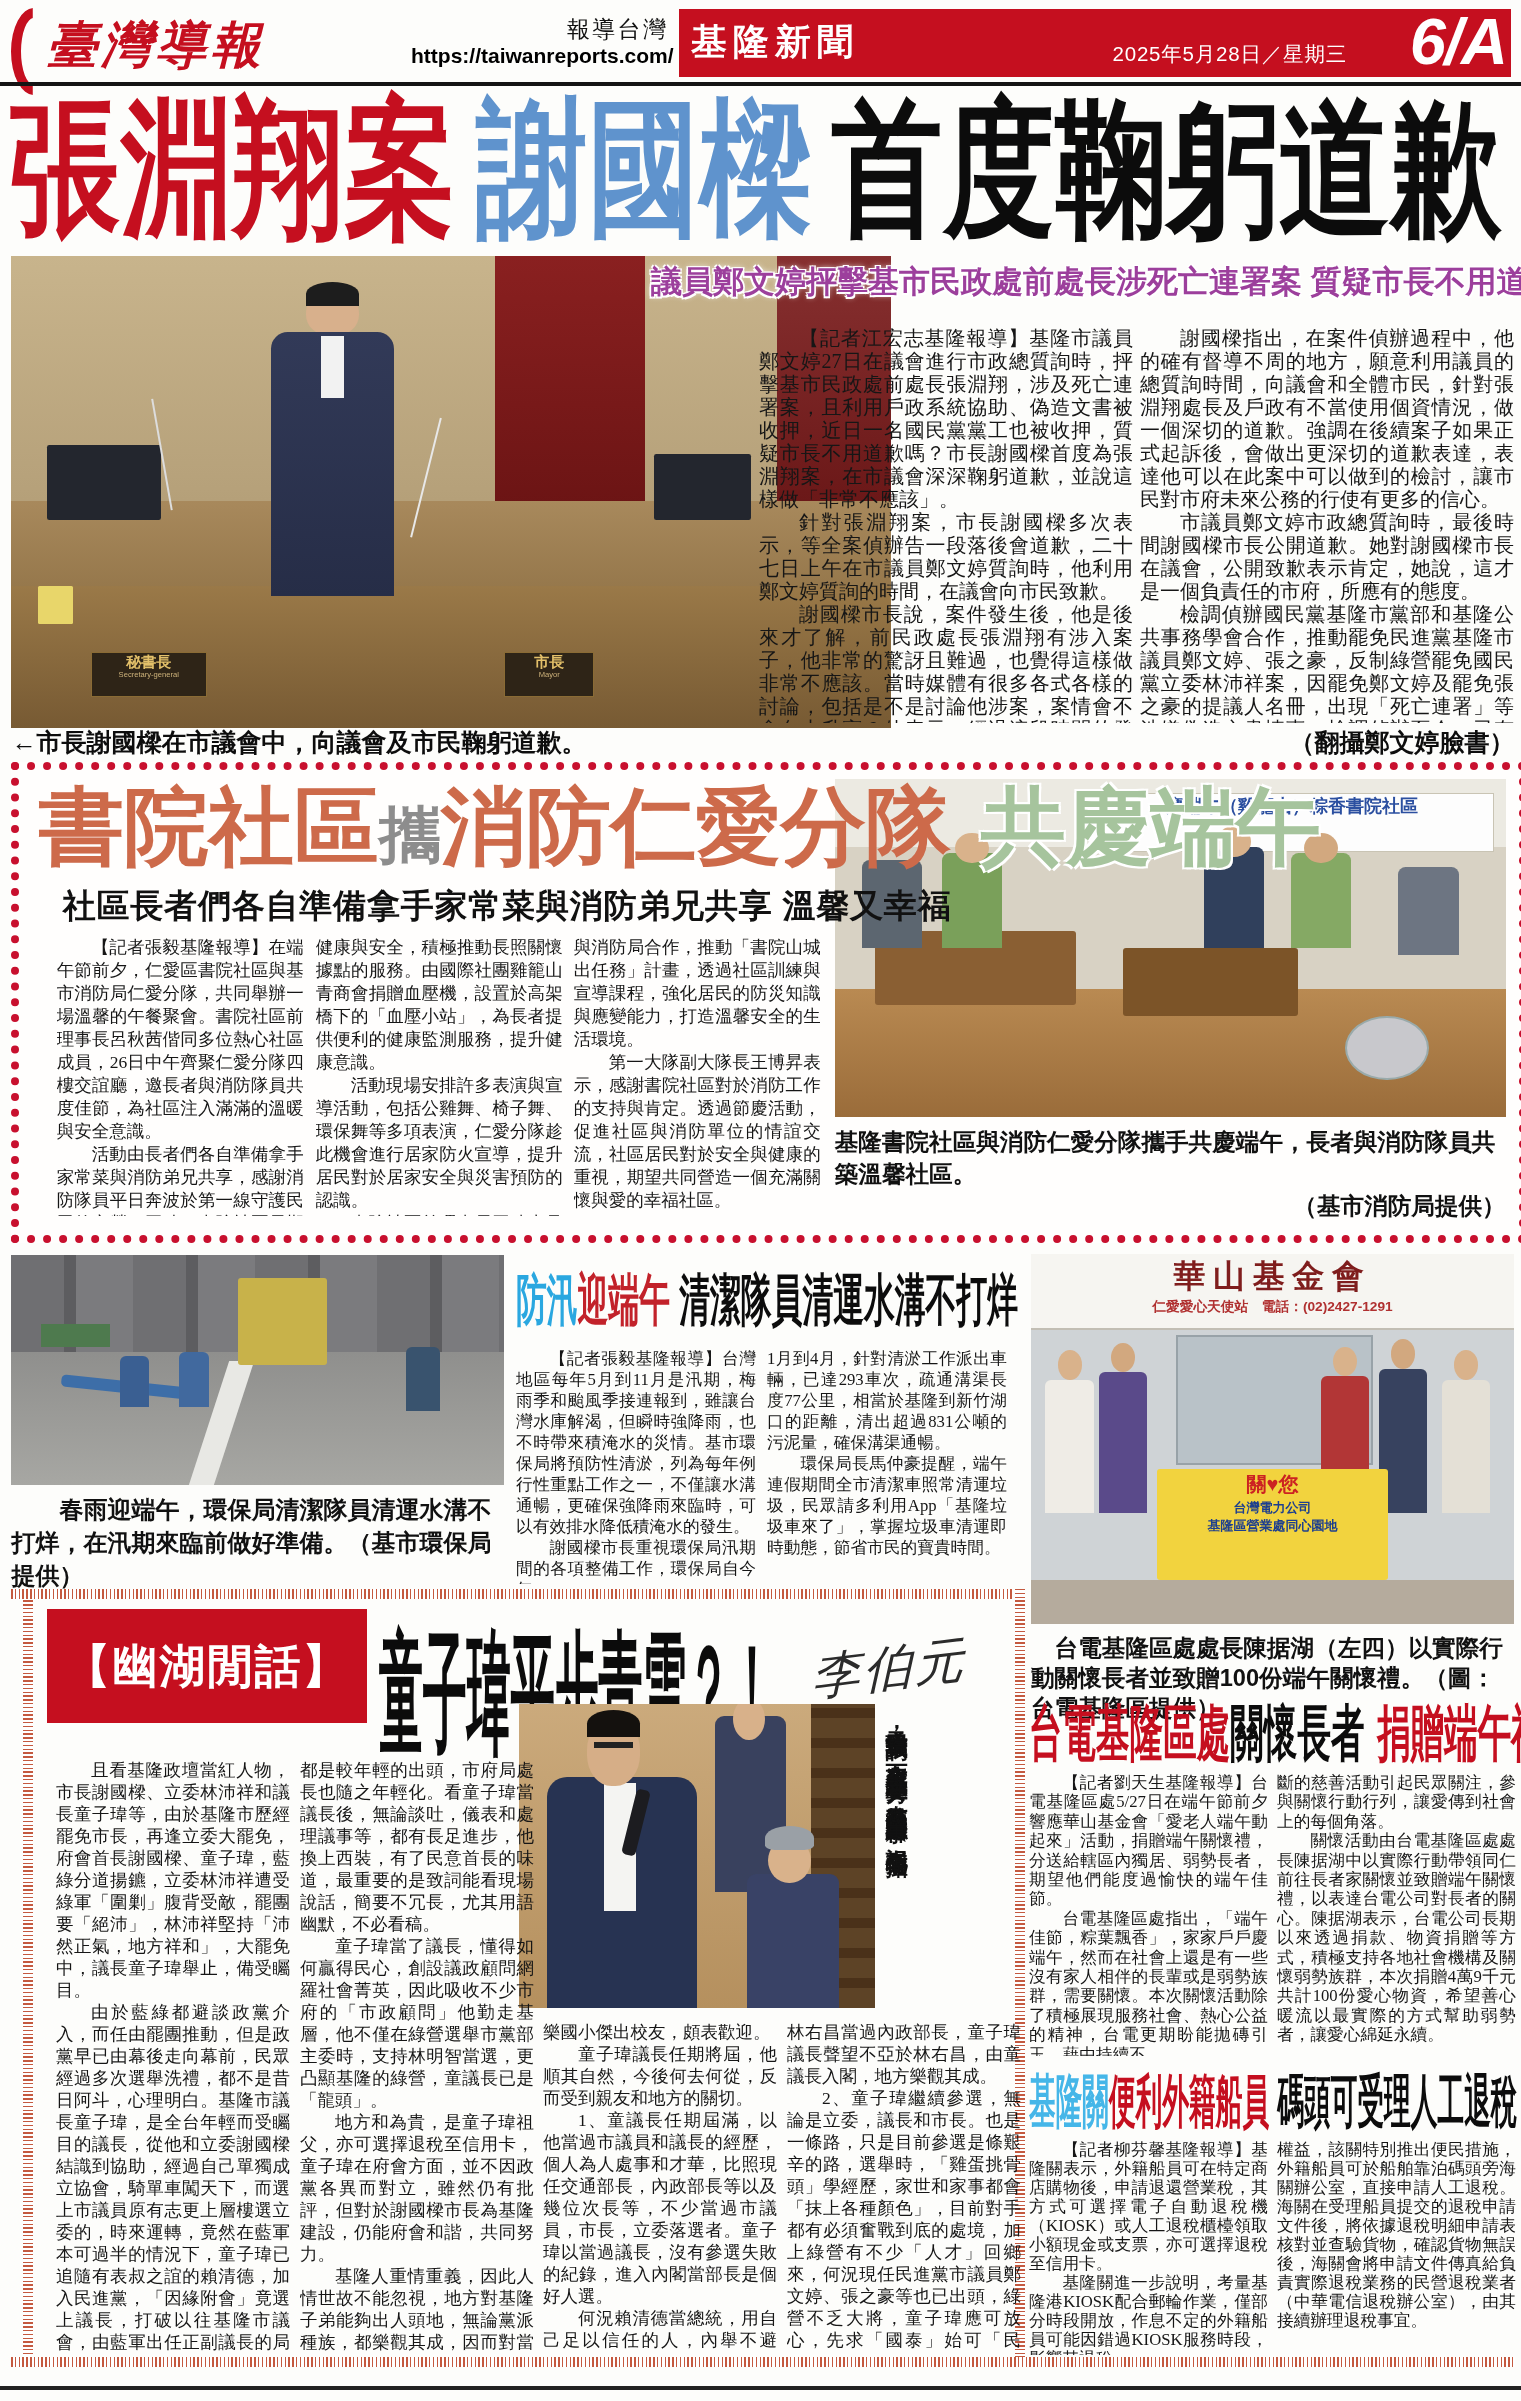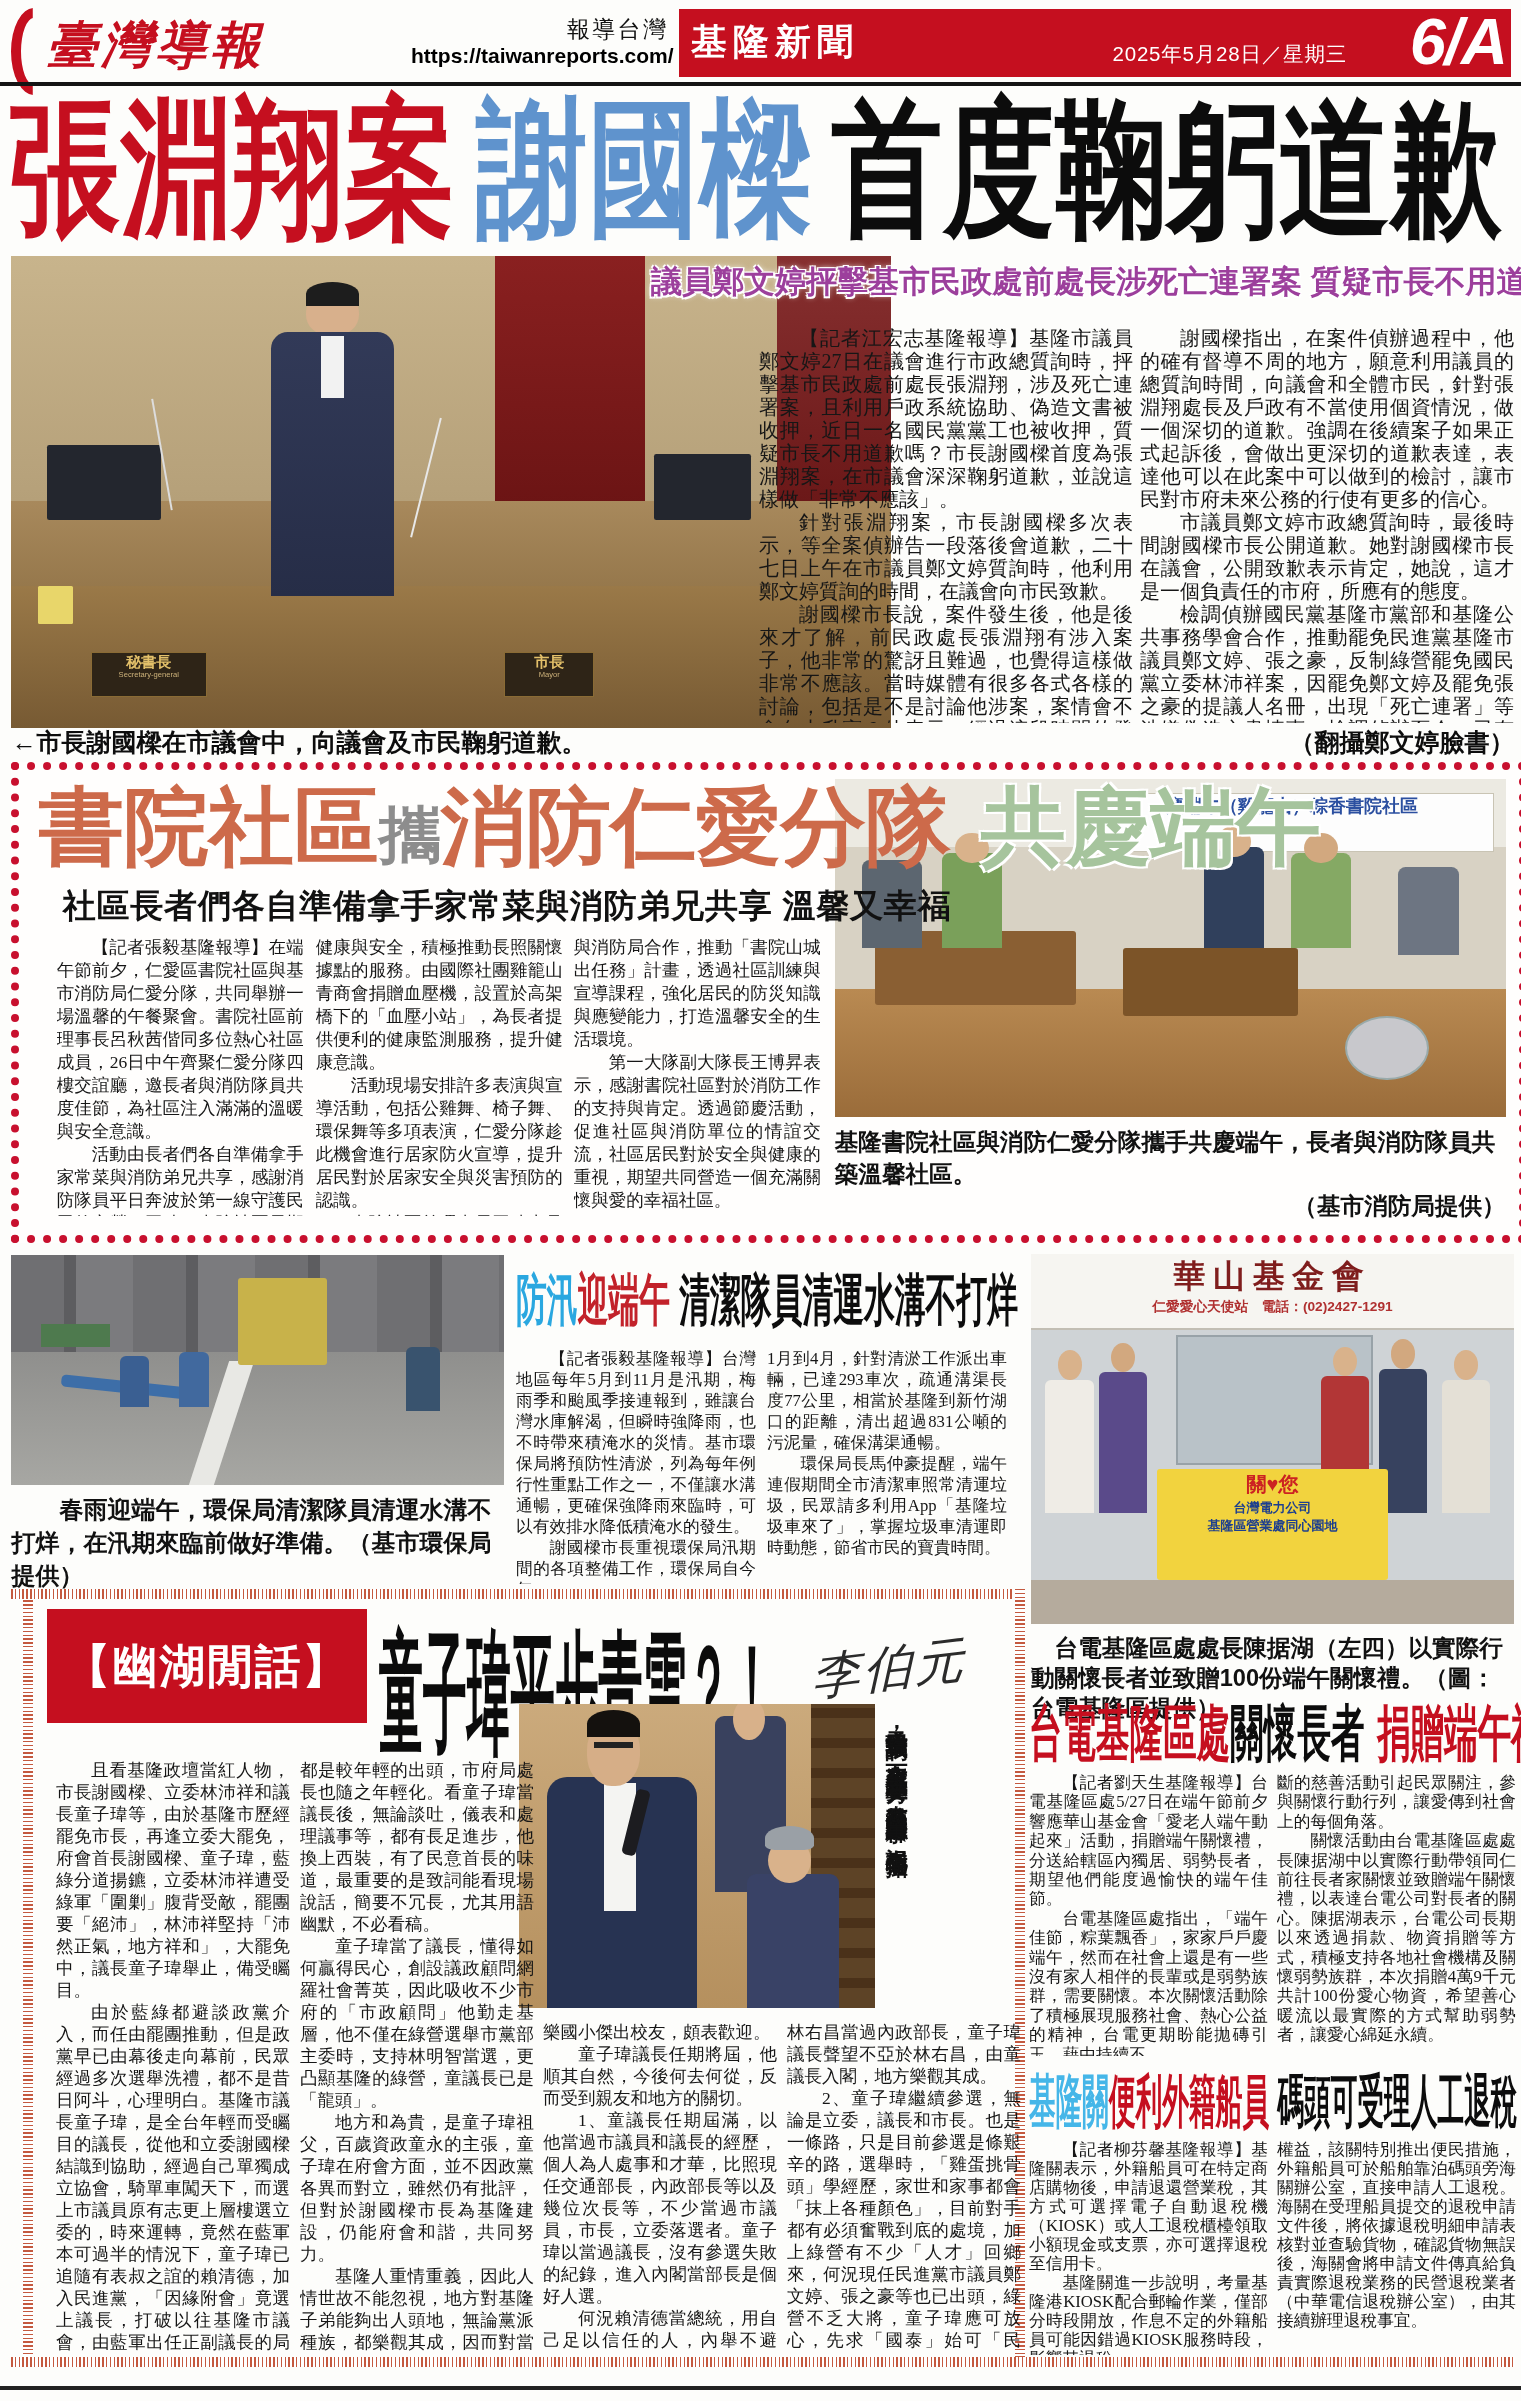--- a/index.html
+++ b/index.html
@@ -248,21 +248,21 @@
   </div>
   <div class="abs yuhu-vcaption">童子瑋議長致詞，百歲資政祖父童永主委在旁，右後是慶安宮張如松總幹事。（記者李伯元攝）</div>
 
   <div class="bodycol yuhu-col" style="left:44px;top:1759px;height:594px;">
       <p>且看基隆政壇當紅人物，市長謝國樑、立委林沛祥和議長童子瑋等，由於基隆市歷經罷免市長，再逢立委大罷免，府會首長謝國樑、童子瑋，藍綠分道揚鑣，立委林沛祥遭受綠軍「圍剿」腹背受敵，罷團要「絕沛」，林沛祥堅持「沛然正氣，地方祥和」，大罷免中，議長童子瑋舉止，備受矚目。</p>
       <p>由於藍綠都避談政黨介入，而任由罷團推動，但是政黨早已由幕後走向幕前，民眾經過多次選舉洗禮，都不是昔日阿斗，心理明白。基隆市議長童子瑋，是全台年輕而受矚目的議長，從他和立委謝國樑結識到協助，經過自己單獨成立協會，騎單車闖天下，而選上市議員原有志更上層樓選立委的，時來運轉，竟然在藍軍本可過半的情況下，童子瑋已追隨有表叔之誼的賴清德，加入民進黨，「因緣附會」竟選上議長，打破以往基隆市議會，由藍軍出任正副議長的局面。</p>
     </div>
   <div class="bodycol yuhu-col" style="left:288px;top:1759px;height:594px;">
       <p class="cont">都是較年輕的出頭，市府局處長也隨之年輕化。看童子瑋當議長後，無論談吐，儀表和處理議事等，都有長足進步，他換上西裝，有了民意首長的味道，最重要的是致詞能看現場說話，簡要不冗長，尤其用語幽默，不必看稿。</p>
       <p>童子瑋當了議長，懂得如何贏得民心，創設議政顧問網羅社會菁英，因此吸收不少市府的「市政顧問」他勤走基層，他不僅在綠營選舉市黨部主委時，支持林明智當選，更凸顯基隆的綠營，童議長已是「龍頭」。</p>
-      <p>地方和為貴，是童子瑋祖父，百歲資政童永的主張，童子瑋在府會方面，並不因政黨各異而對立，雖然仍有批評，但對於謝國樑市長為基隆建設，仍能府會和諧，共同努力。</p>
+      <p>地方和為貴，是童子瑋祖父，亦可選擇退稅至信用卡，童子瑋在府會方面，並不因政黨各異而對立，雖然仍有批評，但對於謝國樑市長為基隆建設，仍能府會和諧，共同努力。</p>
       <p>基隆人重情重義，因此人情世故不能忽視，地方對基隆子弟能夠出人頭地，無論黨派種族，都樂觀其成，因而對當台中市長的盧秀燕，名聞海內外的書法家張炳煌等成為基隆安</p>
     </div>
   <div class="bodycol yuhu-col" style="left:531px;top:2021px;height:332px;">
       <p class="cont">樂國小傑出校友，頗表歡迎。</p>
       <p>童子瑋議長任期將屆，他順其自然，今後何去何從，反而受到親友和地方的關切。</p>
       <p>1、童議長任期屆滿，以他當過市議員和議長的經歷，個人為人處事和才華，比照現任交通部長，內政部長等以及幾位次長等，不少當過市議員，市長，立委落選者。童子瑋以當過議長，沒有參選失敗的紀錄，進入內閣當部長是個好人選。</p>
       <p>何況賴清德當總統，用自己足以信任的人，內舉不避親。啟用年輕有為的議長，總比聘用芬蘭大使的人選，恰當得多。基隆人</p>
     </div>
   <div class="bodycol yuhu-col" style="left:775px;top:2021px;height:332px;">
       <p class="cont">林右昌當過內政部長，童子瑋議長聲望不亞於林右昌，由童議長入閣，地方樂觀其成。</p>

